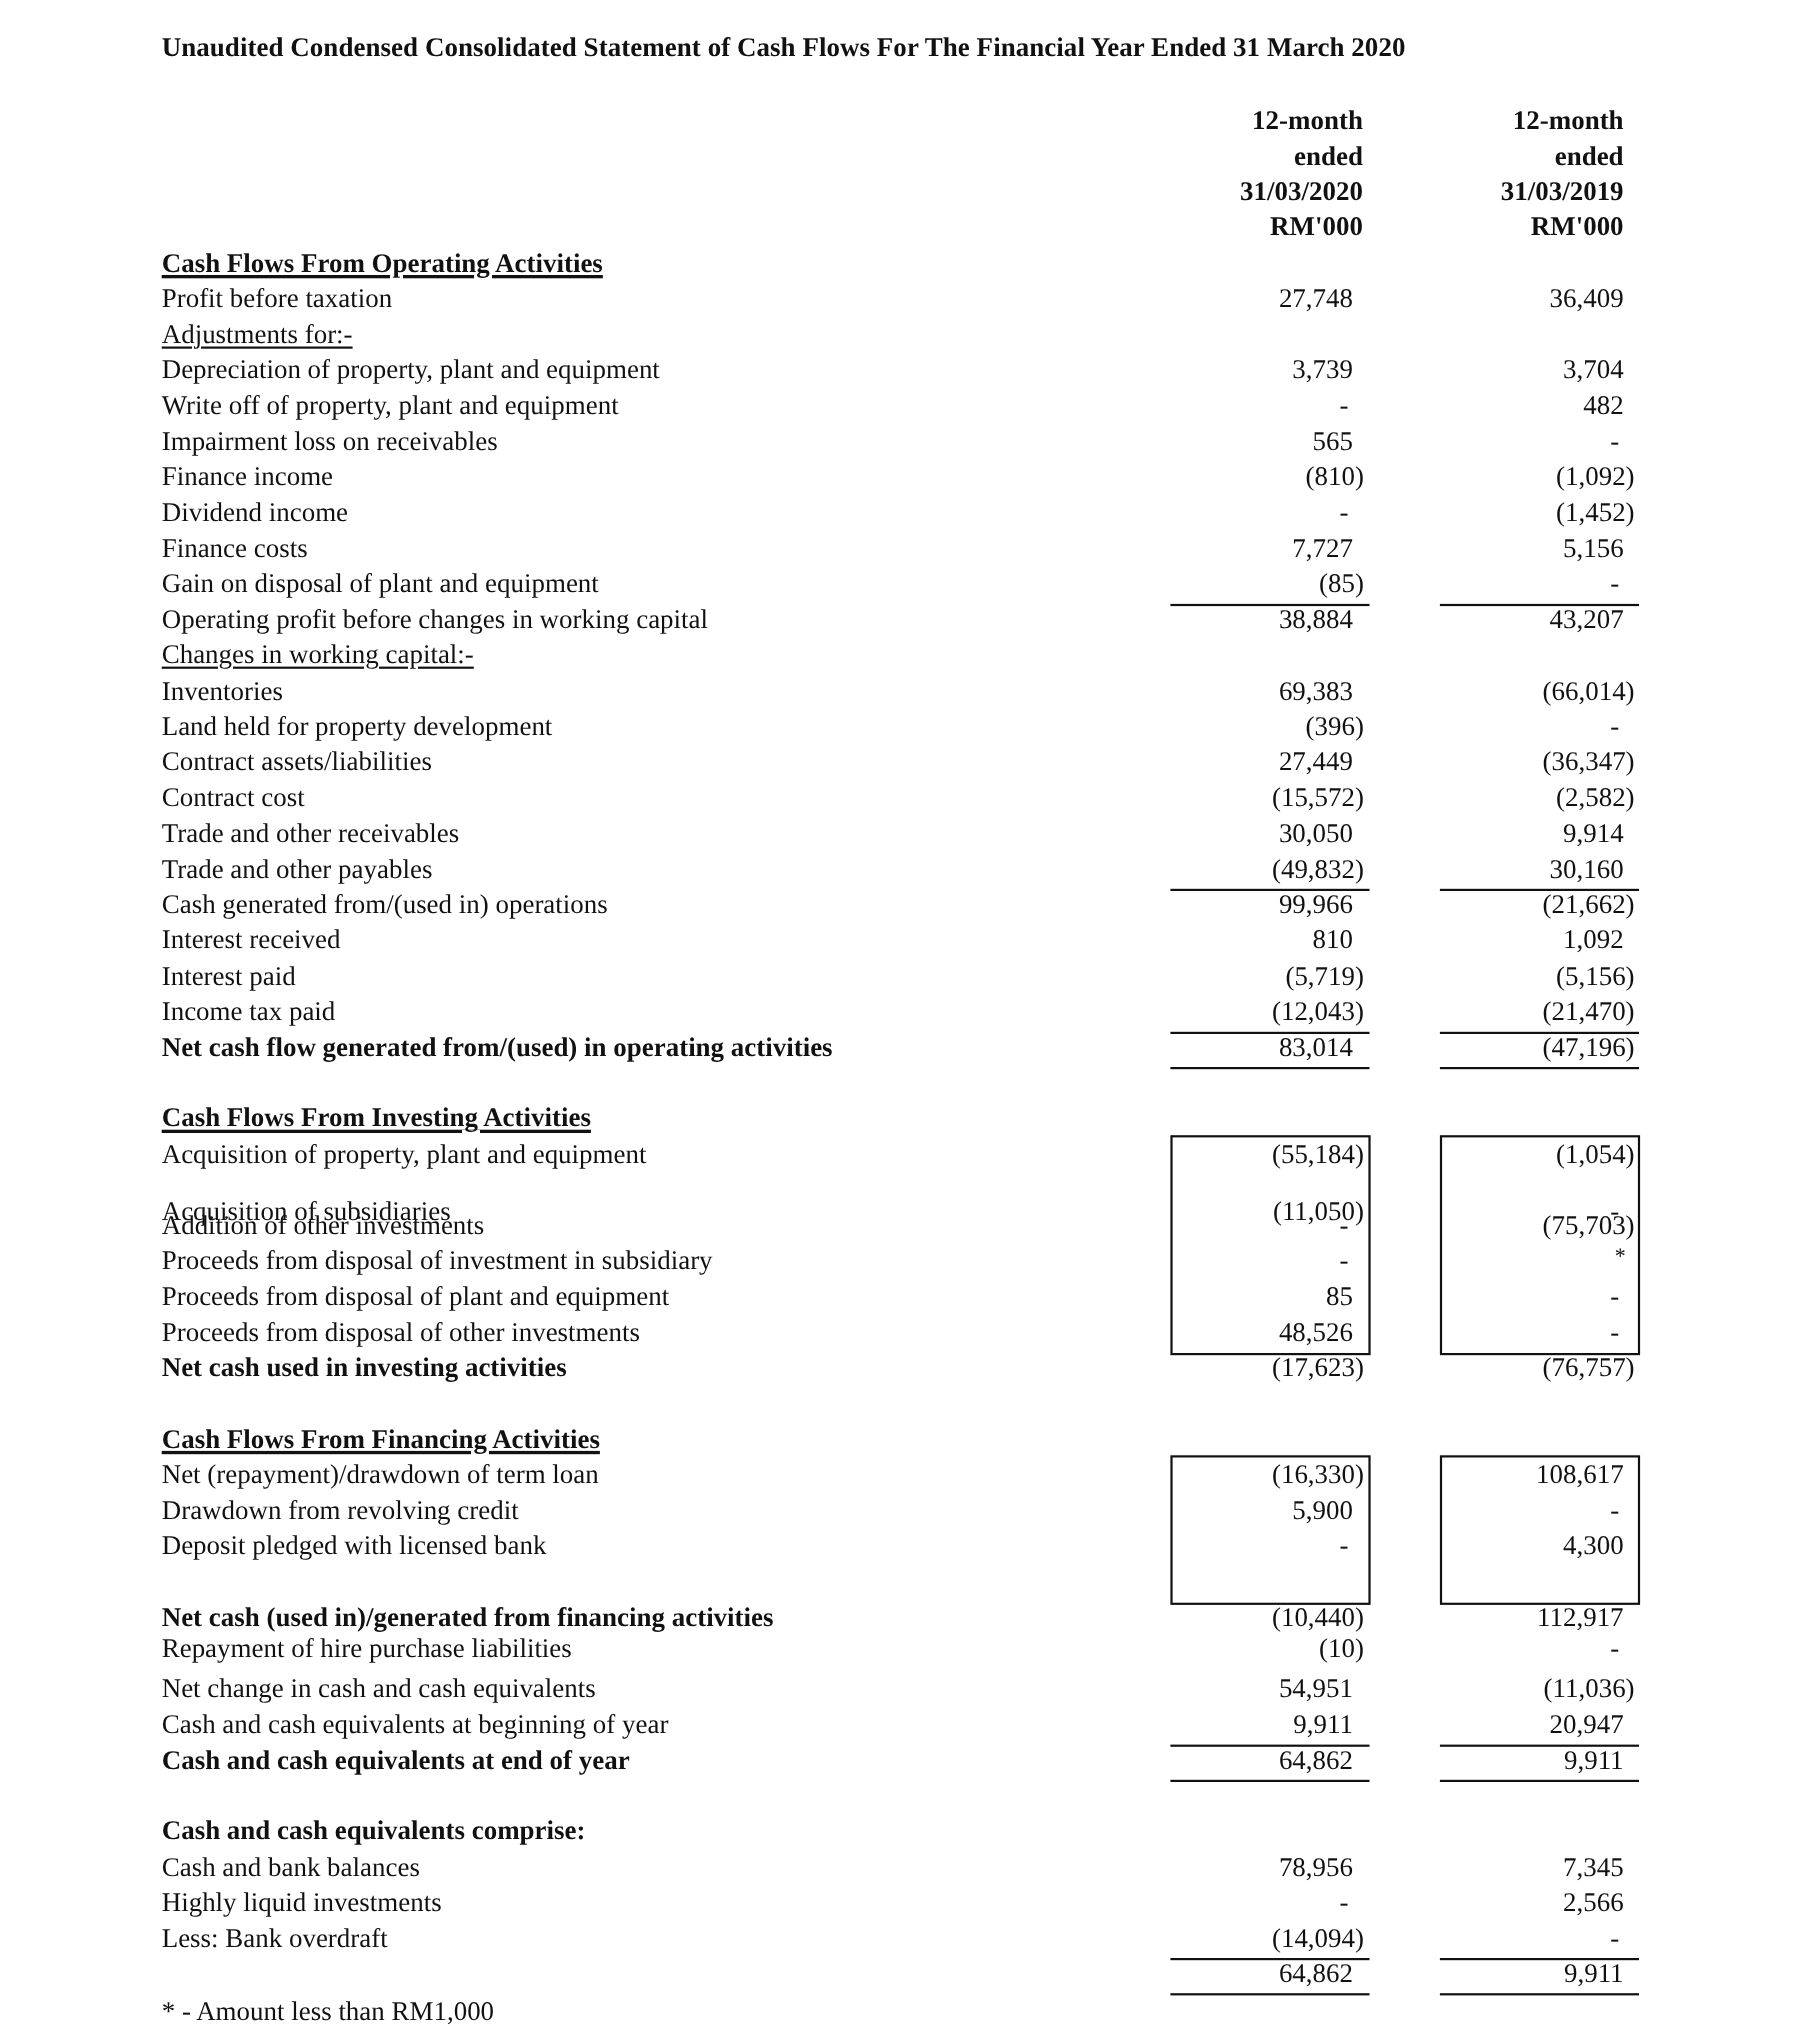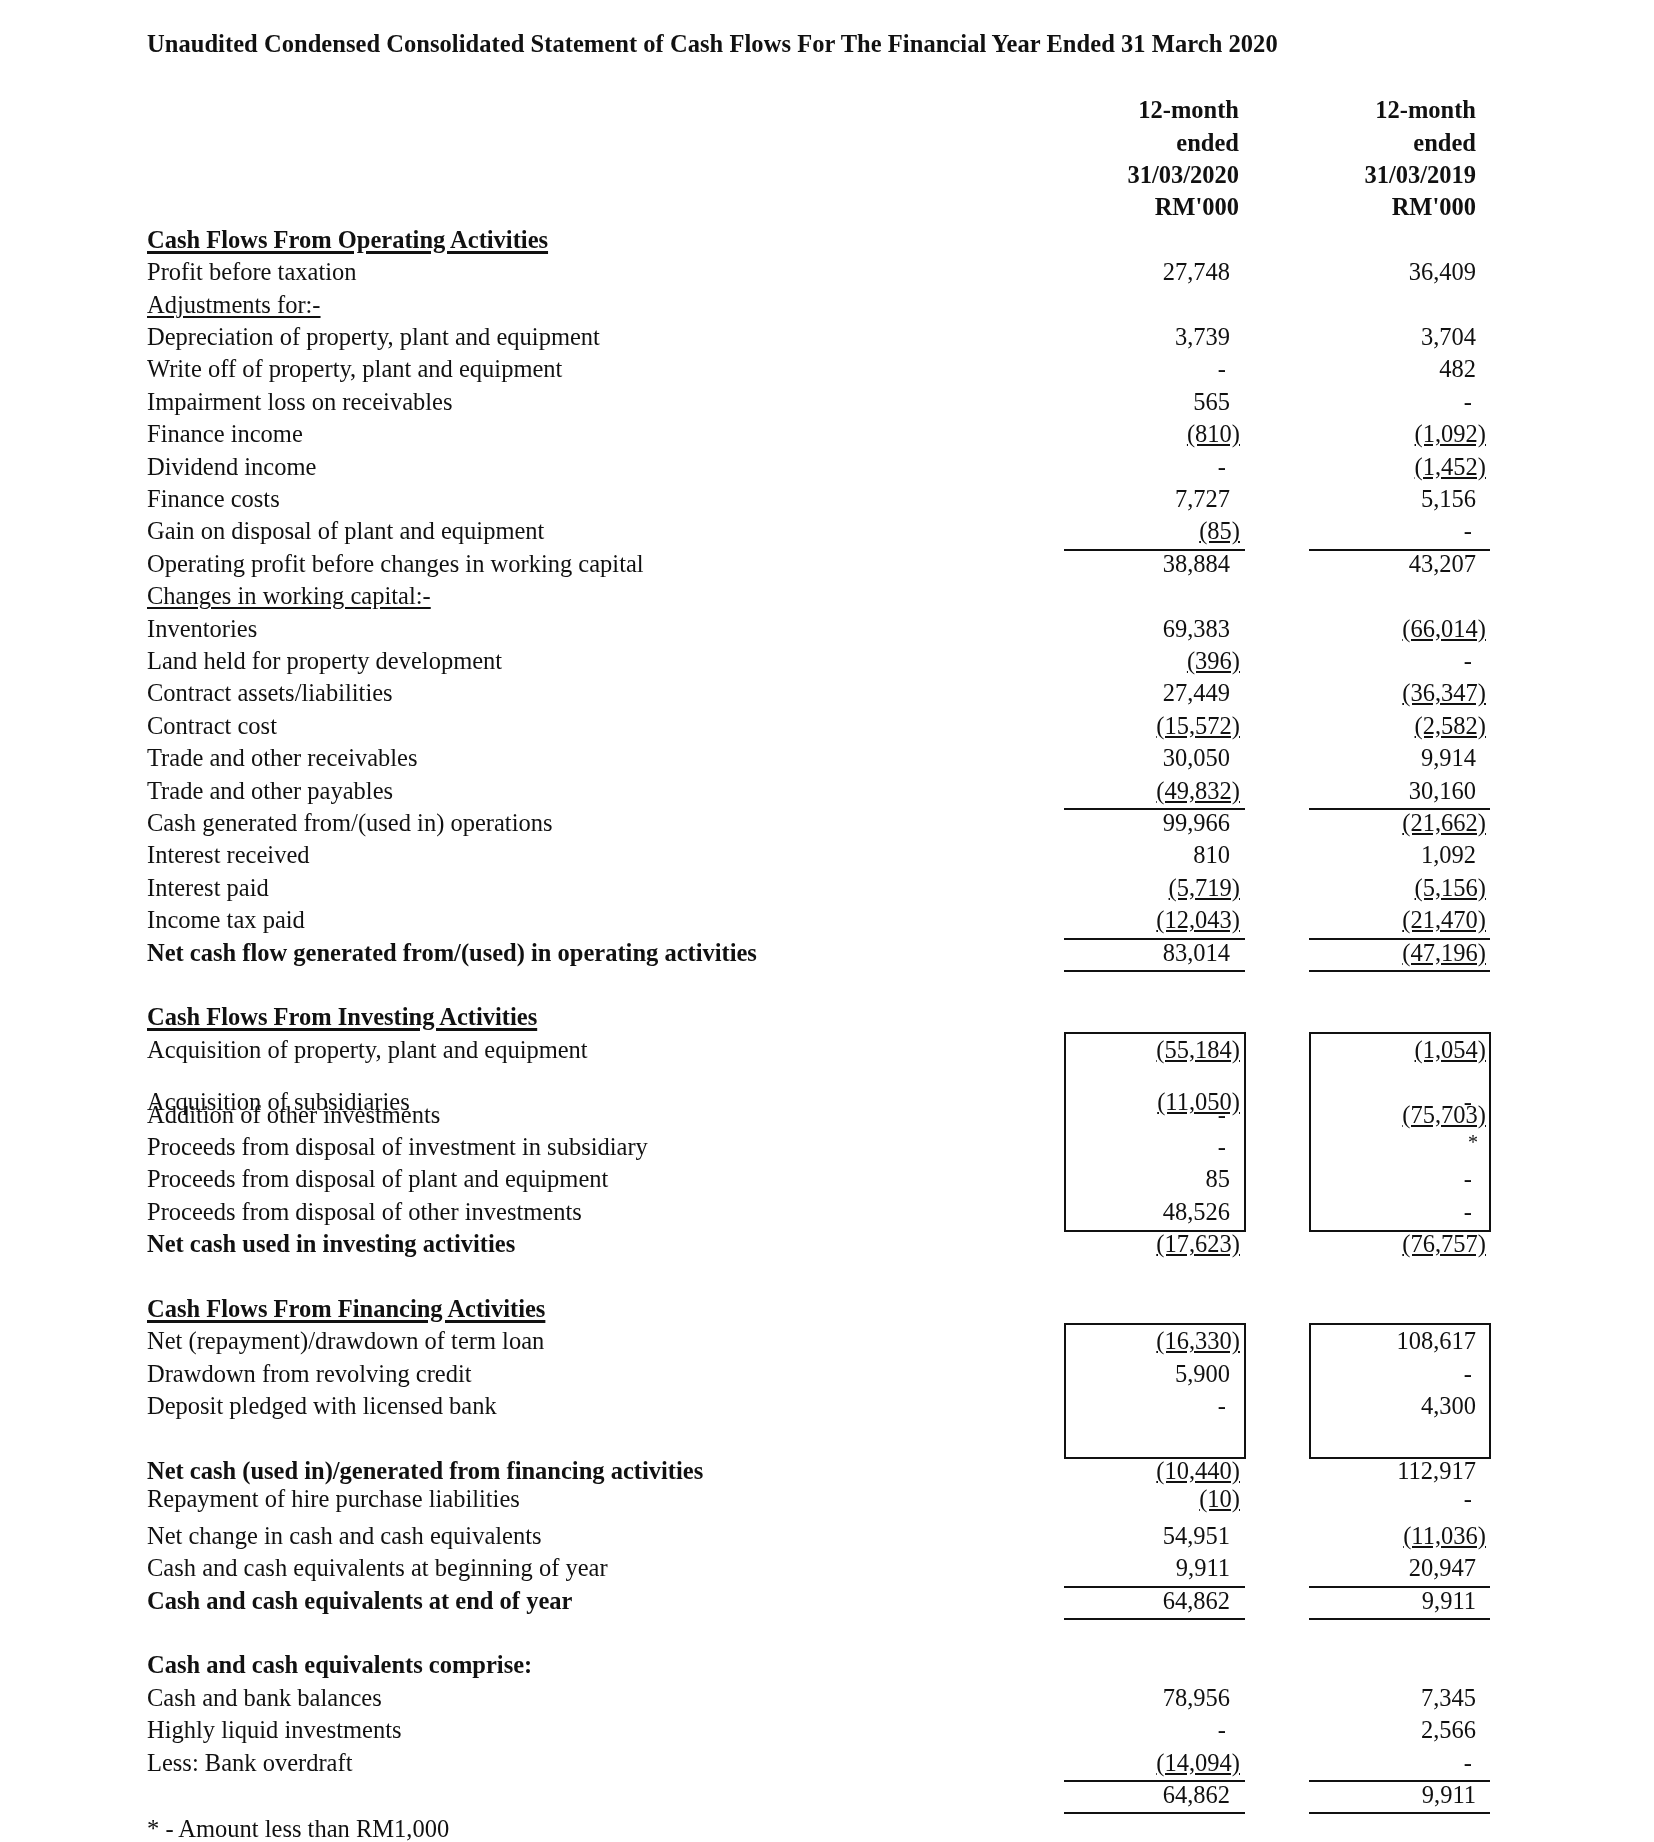--- a/index.html
+++ b/index.html
@@ -22,21 +22,21 @@
   .row.bold .label, .row.hdr .label { font-weight: bold; }
   .row .u { text-decoration: underline; text-underline-offset: 3px; text-decoration-thickness: 1.5px; }
   .row.hdr .u { text-decoration-thickness: 2.5px; }
   .val {
     position: absolute; top: 0; text-align: right; width: 200px;
   }
   .c1 { left: 1030px; }
   .c2 { left: 1276px; }
   
   .val span.n { display: inline-block; }
-  .val.neg span.n { margin-right: -10px; text-decoration: underline; }
+  .val.neg span.n { margin-right: -10px; }
   .colhead .val { font-weight: bold; }
   .colhead .c1 { left: 1039px; }
   .colhead .c2 { left: 1276px; }
   .rule { position: absolute; height: 0; border-top: 2px solid #111; }
   .r1 { left: 1064px; width: 181px; }
   .r2 { left: 1309px; width: 181px; }
   .box { position: absolute; border: 2px solid #111; box-sizing: border-box; }
   .star { font-size: 20px; position: relative; top: -6px; }
 </style>
 </head>

